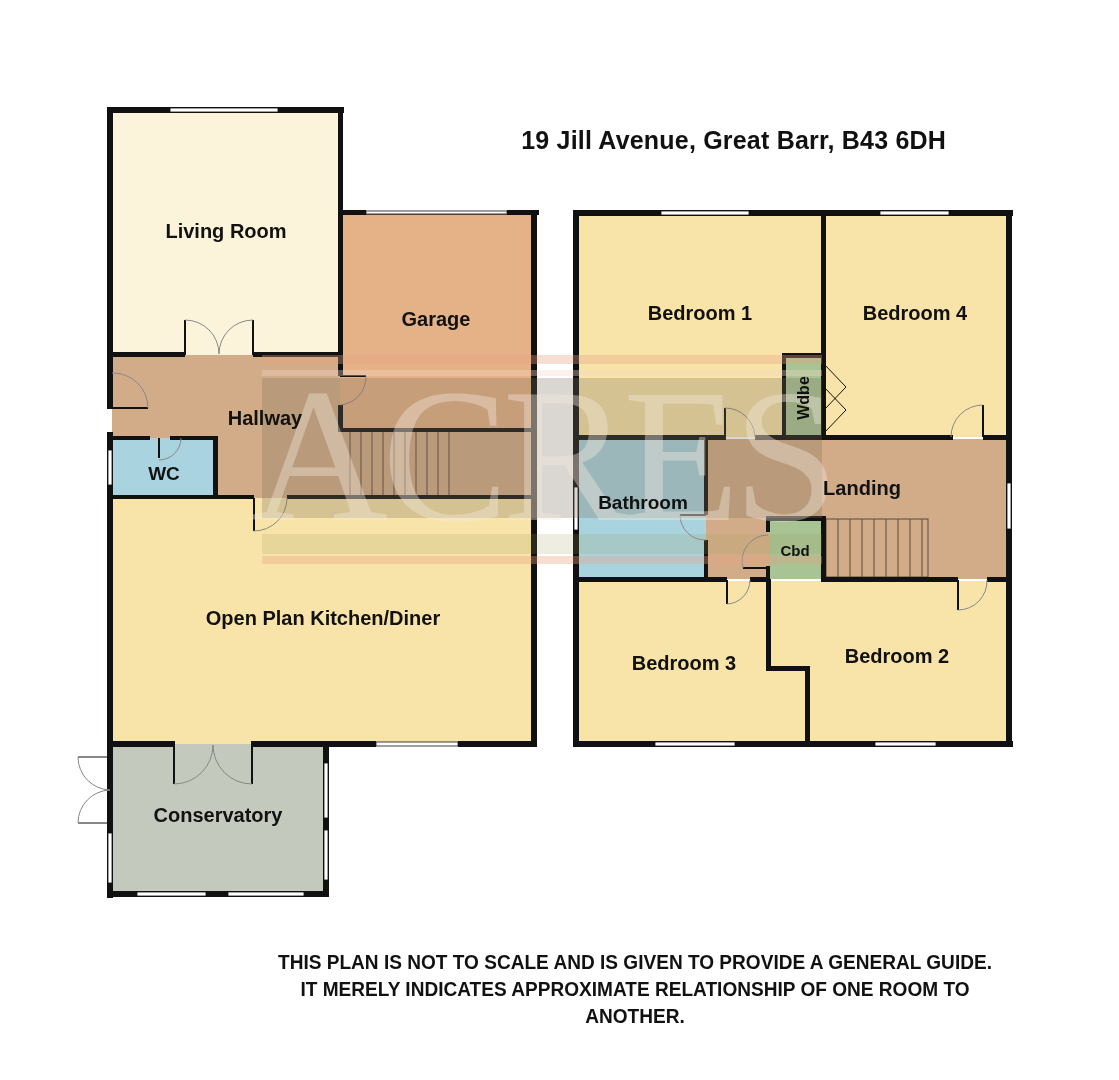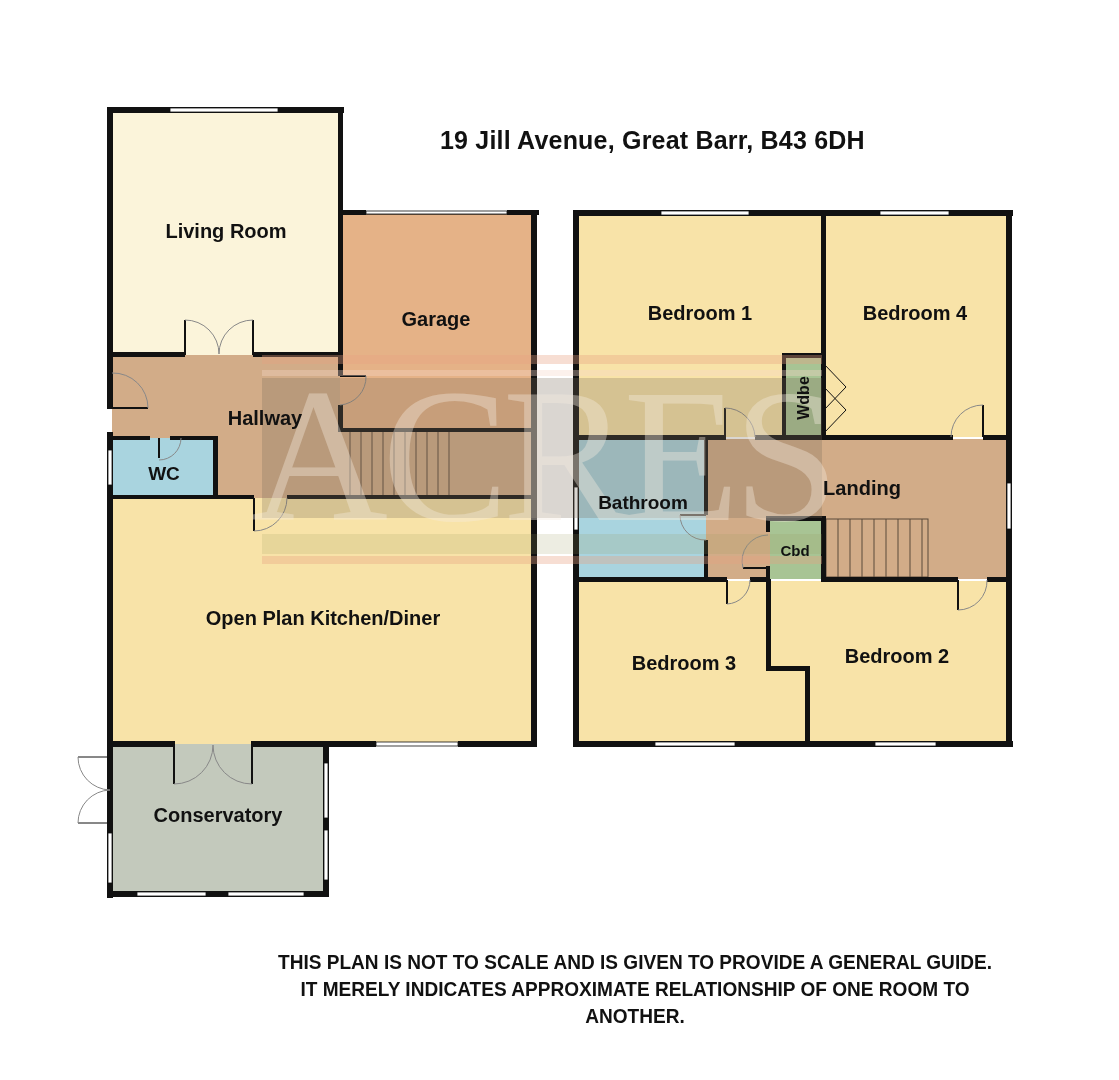--- a/index.html
+++ b/index.html
@@ -1,20 +1,20 @@
 <!DOCTYPE html>
 <html><head>
 <meta charset="utf-8">
 <style>
   html, body { margin: 0; padding: 0; background: #ffffff; }
   body { width: 1119px; height: 1080px; position: relative; overflow: hidden;
          font-family: "Liberation Sans", "DejaVu Sans", sans-serif; }
   svg { position: absolute; left: 0; top: 0; }
   .room-label { font-family: "Liberation Sans", "DejaVu Sans", sans-serif; font-weight: bold; fill: #111; }
-  .title { position: absolute; left: 440px; top: 126px; width: 490px; text-align: left;
+  .title { position: absolute; left: 456px; top: 126px; width: 490px; text-align: right;
            font-size: 25px; font-weight: bold; color: #111; letter-spacing: 0.2px; }
   .disclaimer { position: absolute; left: 240px; top: 948px; width: 790px; text-align: center;
                 font-size: 20.5px; font-weight: bold; color: #111; line-height: 27px;
                 transform: scaleX(0.93); transform-origin: center top; }
 </style>
 </head>
 <body>
 
 <div class="title">19 Jill Avenue, Great Barr, B43 6DH</div>
 

